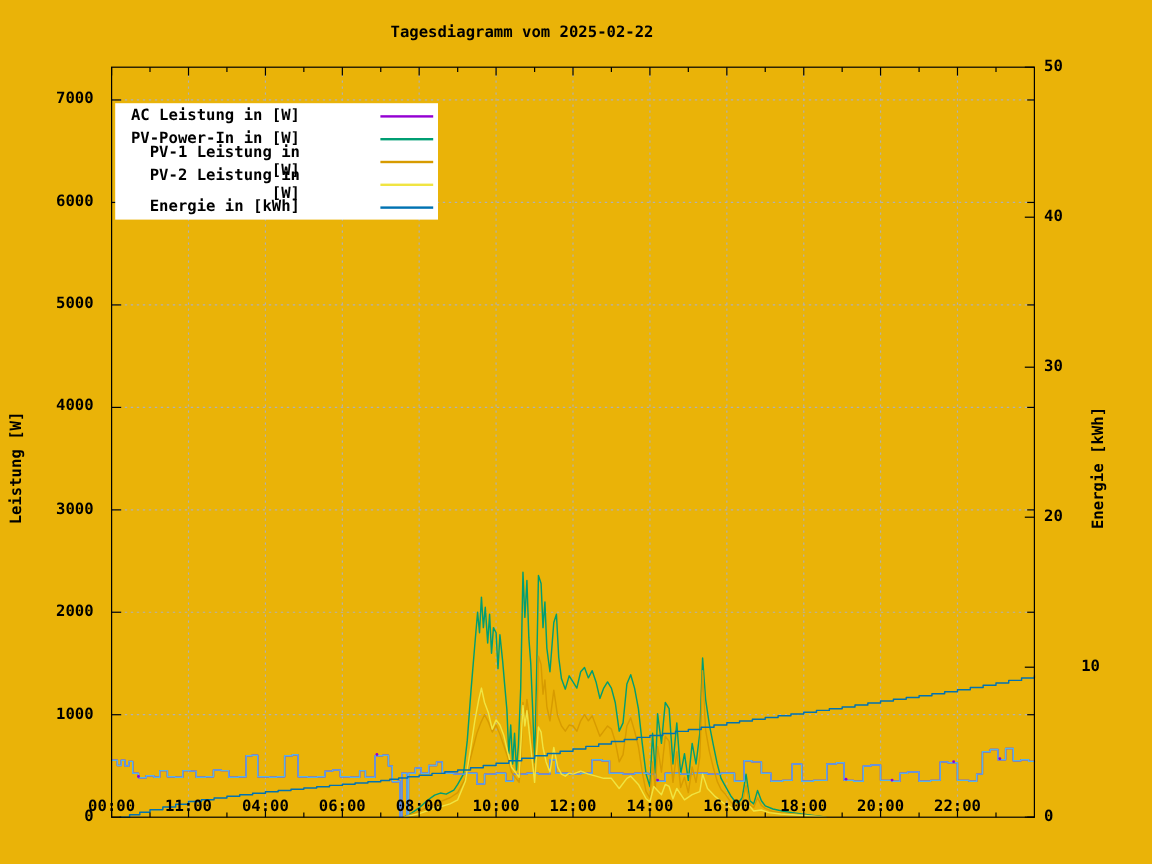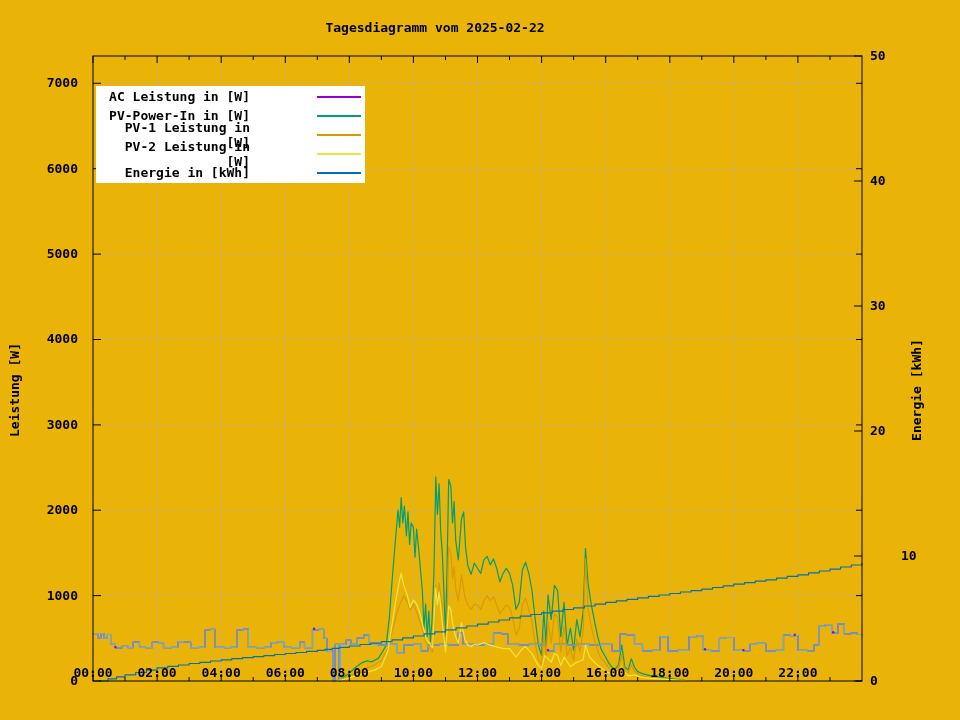--- a/index.html
+++ b/index.html
@@ -150,21 +150,21 @@
         <span class="ltext">PV-2 Leistung in [W]</span>
         <span class="lline" style="background: rgb(240, 228, 66);"></span>
       </div>
       <div class="lrow">
         <span class="ltext">Energie in [kWh]</span>
         <span class="lline" style="background: rgb(0, 114, 178);"></span>
       </div>
     </div>
   <div id="labels">
       <div class="abs xtick" style="left: 61px;">00:00</div>
-      <div class="abs xtick" style="left: 125.083px;">02:00</div>
+      <div class="abs xtick" style="left: 125.083px;">11:00</div>
       <div class="abs xtick" style="left: 189.167px;">04:00</div>
       <div class="abs xtick" style="left: 253.25px;">06:00</div>
       <div class="abs xtick" style="left: 317.333px;">08:00</div>
       <div class="abs xtick" style="left: 381.417px;">10:00</div>
       <div class="abs xtick" style="left: 445.5px;">12:00</div>
       <div class="abs xtick" style="left: 509.583px;">14:00</div>
       <div class="abs xtick" style="left: 573.667px;">16:00</div>
       <div class="abs xtick" style="left: 637.75px;">18:00</div>
       <div class="abs xtick" style="left: 701.833px;">20:00</div>
       <div class="abs xtick" style="left: 765.917px;">22:00</div>

